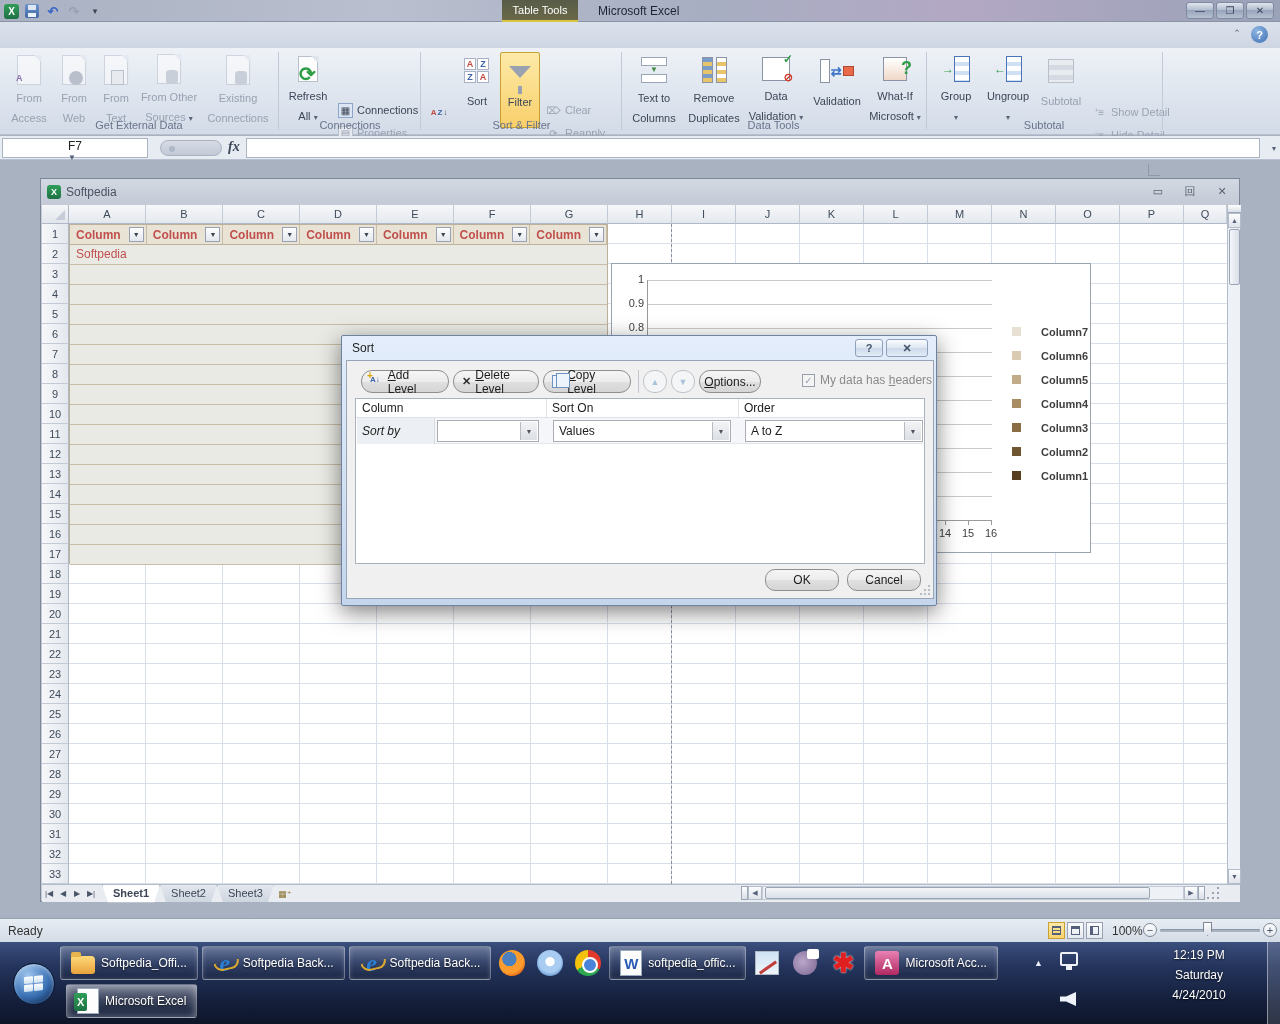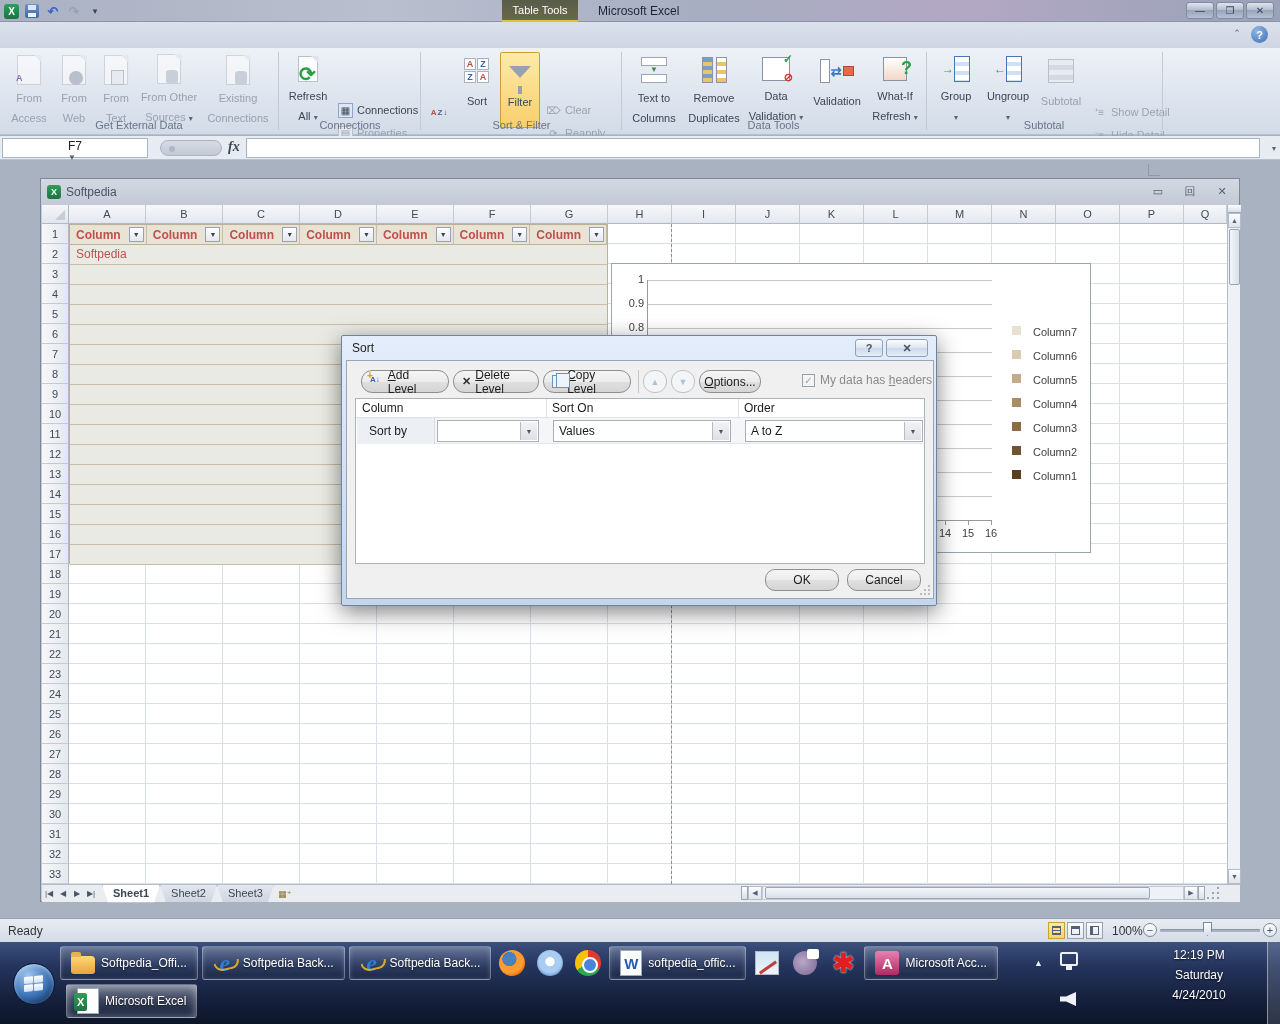--- a/index.html
+++ b/index.html
@@ -109,21 +109,21 @@
   .a2{position:absolute;left:6px;top:2px;font-size:12px;color:#c0504d;}
   
   .chart{position:absolute;left:542px;top:39px;width:480px;height:290px;background:#fff;border:1px solid #9aa4b0;}
   .plot{position:absolute;left:35px;top:16px;width:345px;height:241px;
     background:repeating-linear-gradient(to bottom,#c9c9c9 0 1px,transparent 1px 24px);
     border-left:1px solid #9a9a9a;border-bottom:1px solid #9a9a9a;}
   .ytick{position:absolute;right:4px;width:28px;text-align:right;font-size:11px;color:#404040;}
   .xtick{position:absolute;top:263px;width:20px;text-align:center;font-size:11px;color:#404040;}
   .xtickmark{position:absolute;top:257px;width:1px;height:4px;background:#9a9a9a;}
   .legend{position:absolute;right:4px;top:62px;width:74px;display:flex;flex-direction:column;gap:13px;}
-  .lgitem{display:flex;align-items:flex-start;gap:12px;height:11px;}
+  .lgitem{display:flex;align-items:center;gap:20px;height:11px;font-weight:bold;}
   .sw{width:9px;height:9px;flex:none;}
   .lgtxt{font-size:11px;color:#3f3f3f;}
   
   .vscroll{position:absolute;left:1186px;top:26px;width:13px;height:679px;background:#eef1f5;border-left:1px solid #b3bcc8;}
   .vsplit{position:absolute;left:0;top:0;width:13px;height:8px;background:linear-gradient(#fdfdfe,#d9dee6);border-bottom:1px solid #9aa5b5;}
   .varr{position:absolute;left:0;width:13px;height:15px;background:linear-gradient(#fbfcfd,#dfe4eb);border:1px solid #b3bcc8;font-size:7px;color:#55607a;display:flex;align-items:center;justify-content:center;}
   .vthumb{position:absolute;left:1px;top:24px;width:11px;height:56px;background:linear-gradient(90deg,#f4f6f9,#d9dfe8);border:1px solid #9aa5b5;border-radius:2px;}
   .tabsrow{position:absolute;left:1px;top:705px;width:1198px;height:18px;background:#e9edf2;border-top:1px solid #b3bcc8;display:flex;align-items:center;}
   .navbtn{width:14px;height:16px;font-size:8px;color:#4a5568;display:flex;align-items:center;justify-content:center;}
   .stabs{display:flex;height:18px;margin-left:4px;}
@@ -166,21 +166,21 @@
   .tico-copy:before{content:"";position:absolute;left:3px;top:-3px;width:12px;height:13px;background:#eef4fb;border:1px solid #6f93c0;}
   .tsep{position:absolute;top:0;height:23px;width:1px;background:#c3c7cd;}
   .updown .arr{font-size:9px;color:#aac2da;}
   .chkwrap{position:absolute;display:flex;align-items:center;gap:5px;font-size:12px;color:#8a8a8a;}
   .chk{width:13px;height:13px;background:#f4f4f4;border:1px solid #9aa0a8;color:#93a3b5;font-size:10px;display:flex;align-items:center;justify-content:center;}
   .gridpanel{position:absolute;left:8px;top:37px;width:570px;height:166px;background:#fff;border:1px solid #aab2bd;}
   .gph{position:absolute;top:2px;font-size:12px;color:#1c1c1c;}
   .gphline{position:absolute;left:0;top:18px;width:100%;height:1px;background:#dfe3e8;}
   .gpvline{position:absolute;top:0;height:18px;width:1px;background:#dfe3e8;}
   .sortrow{position:absolute;left:1px;top:19px;width:566px;height:26px;background:#f4f6f9;border-bottom:1px solid #e3e6ea;}
-  .sortbycell{position:absolute;left:0;top:0;width:78px;height:26px;background:#eceff3;border-right:1px solid #d7dbe1;font-size:12px;color:#1c1c1c;display:flex;align-items:center;padding-left:12px;}
+  .sortbycell{position:absolute;left:0;top:0;width:78px;height:26px;background:#eceff3;border-right:1px solid #d7dbe1;font-size:12px;color:#1c1c1c;display:flex;align-items:center;padding-left:5px;font-style:italic;}
   .dd{position:absolute;top:2px;height:22px;background:#fff;border:1px solid #abadb3;font-size:12px;color:#1c1c1c;}
   .ddval{position:absolute;left:5px;top:3px;right:20px;overflow:hidden;white-space:nowrap;}
   .ddbtn{position:absolute;right:1px;top:1px;bottom:1px;width:17px;background:linear-gradient(#f2f3f5,#dcdfe4);border-left:1px solid #b8bcc2;font-size:7px;color:#4a5560;display:flex;align-items:center;justify-content:center;}
   .dbtn{position:absolute;width:74px;height:22px;border:1px solid #8e8f8f;border-radius:10px;
     background:linear-gradient(#f5f5f5,#ececec 50%,#e0e0e0 50%,#d5d5d5);
     font-size:12px;color:#1c1c1c;display:flex;align-items:center;justify-content:center;}
   .dgrip{position:absolute;right:2px;bottom:2px;width:12px;height:12px;
     background:radial-gradient(circle at 10px 10px,#b9bec5 1.2px,transparent 1.6px),
     radial-gradient(circle at 6px 10px,#b9bec5 1.2px,transparent 1.6px),
     radial-gradient(circle at 10px 6px,#b9bec5 1.2px,transparent 1.6px),
@@ -410,21 +410,21 @@
         <span style="color:#3f74c8;font-size:13px;font-weight:bold;margin:0 1px;">⇄</span>
         <span style="width:14px;height:10px;background:#e86a4a;border:1px solid #b04a32;"></span>
       </div>
       <div class="blabel">Validation</div>
     </div>
     <div class="bigbtn" style="left:868px;width:54px;">
       <div class="bicon">
         <span style="width:24px;height:24px;background:linear-gradient(#fff,#f0d8c8);border:1px solid #8a94a4;"></span>
         <span style="position:absolute;right:0;top:4px;color:#2e9e46;font-size:18px;font-weight:bold;">?</span>
       </div>
-      <div class="blabel"><span>What-If Refresh</span> <span class="darr">▾</span></div>
+      <div class="blabel"><span>What-If Microsoft</span> <span class="darr">▾</span></div>
     </div>
     <div class="rgroup-label" style="left:621px;width:305px;">Data Tools</div>
     <div class="rsep" style="left:926px;"></div>
 
     <div class="bigbtn" style="left:934px;width:44px;">
       <div class="bicon">
         <span style="color:#2e9e46;font-size:12px;font-weight:bold;">→</span>
         <span style="width:16px;height:26px;background:repeating-linear-gradient(#fff 0 5px,#cfe0f4 5px 9px);border:1px solid #4a74b8;"></span>
       </div>
       <div class="blabel"><span>Group</span><br><span class="darr">▾</span></div>

